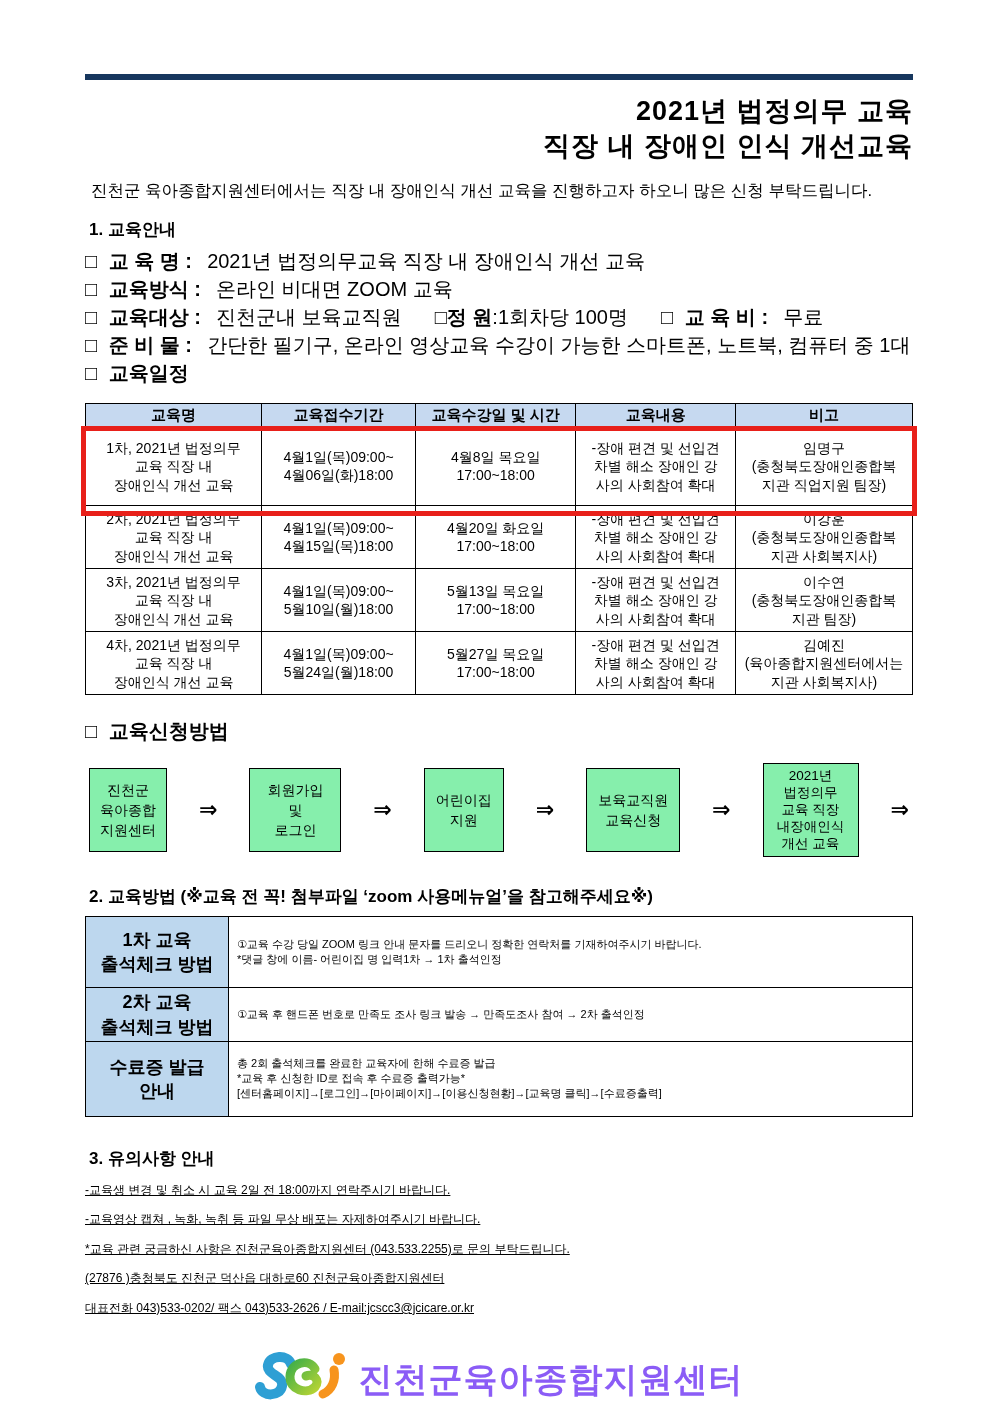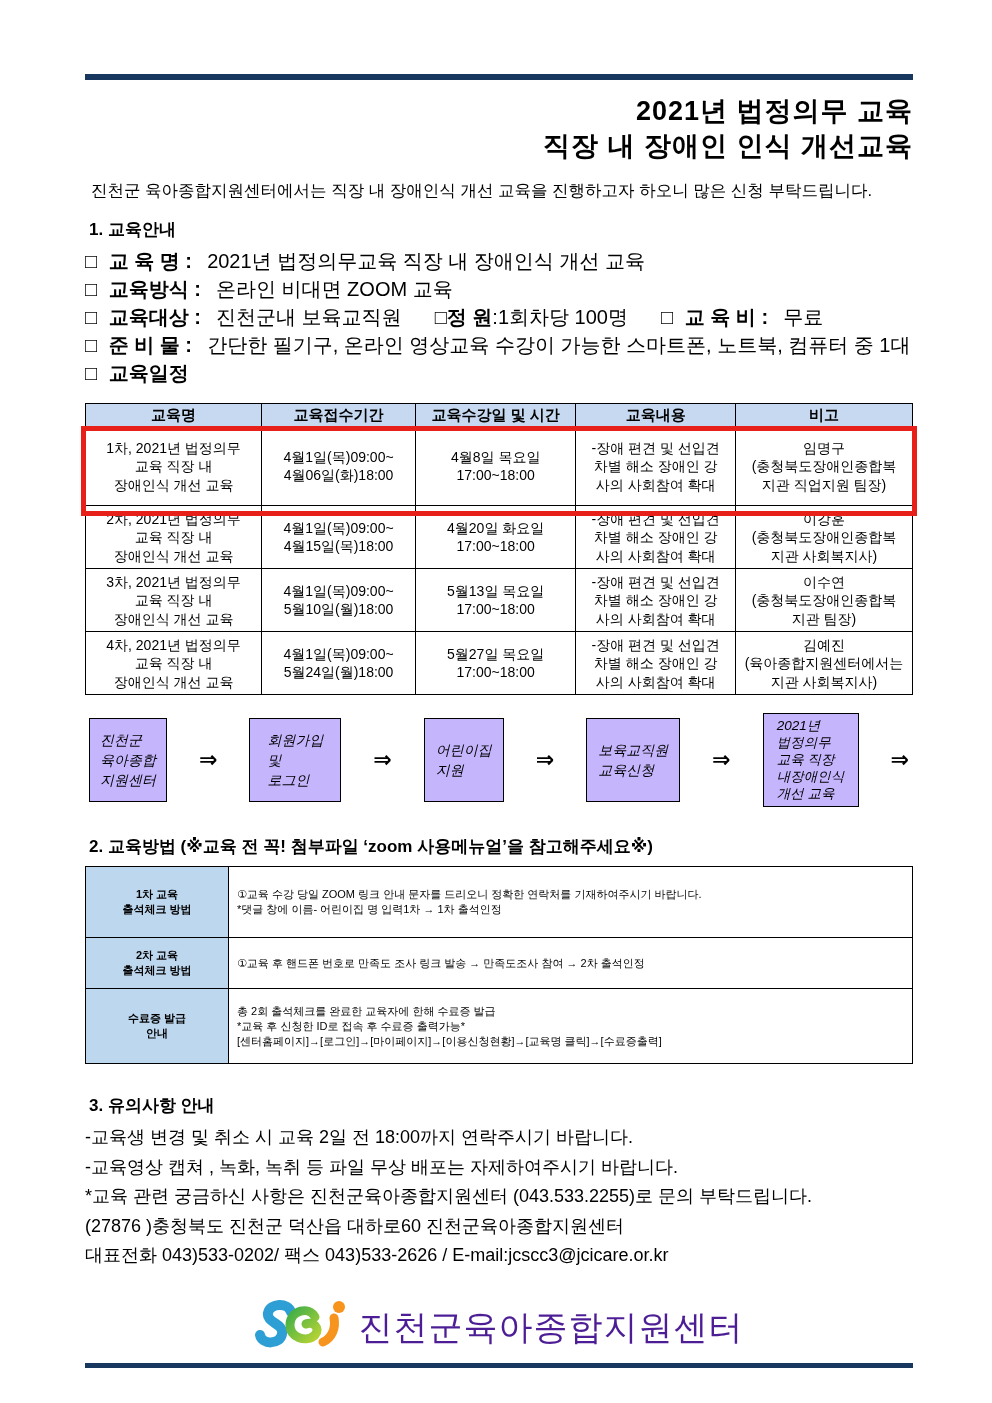--- a/index.html
+++ b/index.html
@@ -28,44 +28,44 @@
   .sched td{border:1.5px solid #000;font-size:14px;text-align:center;white-space:pre-line;line-height:1.32;padding:2px 1px;}
   .sched tr.r1 td{height:74px;}
   .sched tr.rn td{height:58px;}
   .red-overlay{
     position:absolute;left:-4px;right:-4px;top:23px;height:80px;
     border:5px solid #e8201a;pointer-events:none;
   }
 
   
   .flow{display:flex;align-items:center;justify-content:space-between;margin:18px 4px 10px 4px;}
-  .flow .box{border:1.2px solid #000;background:#c4b5fd;display:flex;align-items:center;justify-content:center;
-    font-size:14px;line-height:1.45;white-space:pre-line;font-style:italic;}
+  .flow .box{border:1.2px solid #000;background:#86efac;display:flex;align-items:center;justify-content:center;
+    text-align:center;font-size:14px;line-height:1.45;white-space:pre-line;}
   .flow .b1{width:76px;height:82px;}
   .flow .b2{width:90px;height:82px;}
   .flow .b3{width:78px;height:82px;}
   .flow .b4{width:92px;height:82px;}
   .flow .b5{width:94px;height:92px;font-size:13.5px;line-height:1.25;}
   .flow .b6{width:86px;height:82px;}
   .flow .arr{font-size:22px;font-weight:bold;}
 
   
   .method{margin-top:8px;}
-  .method td{border:1.5px solid #000;font-size:11px;white-space:pre-line;}
+  .method td{border:1.5px solid #000;font-size:18px;white-space:pre-line;}
   .method td.h{background:#bdd7ee;width:138px;text-align:center;font-weight:bold;line-height:1.35;padding:2px;}
   .method td.c{padding:3px 8px;line-height:1.38;text-align:justify;font-size:11px;}
   .method tr.m1 td{height:64px;}
   .method tr.m2 td{height:44px;}
   .method tr.m3 td{height:68px;}
 
-  .notes-line{font-size:18px;line-height:29.5px;white-space:nowrap;}
+  .notes-line{font-size:12px;line-height:29.5px;white-space:nowrap;text-decoration:underline;}
 
   .footer{margin-top:26px;text-align:center;}
   .footer .logo-row{display:inline-flex;align-items:center;gap:4px;}
-  .org-name{font-size:34px;font-weight:normal;color:#4c1d95;letter-spacing:1px;}
+  .org-name{font-size:34px;font-weight:bold;color:#8b5cf6;letter-spacing:1px;}
 </style>
 </head>
 <body>
 
 <div class="page">
   <div class="content">
 
     <div class="rule top"></div>
 
     <h1 class="doc-title"><span>2021년 법정의무 교육</span><br><span>직장 내 장애인 인식 개선교육</span></h1>
@@ -185,20 +185,24 @@
 사의 사회참여 확대</td>
           <td>김예진
 (육아종합지원센터에서는
 지관 사회복지사)</td>
         </tr>
       </tbody>
         </table>
       <div class="red-overlay"></div>
     </div>
 
+    <div class="info-line" style="margin-top:22px;">
+      <span class="bullet">□</span>
+      <span class="lbl">교육신청방법</span>
+    </div>
 
     <div class="flow">
       <div class="box b1">진천군
 육아종합
 지원센터</div>
       <span class="arr">⇒</span>
       <div class="box b2">회원가입
 및
 로그인</div>
       <span class="arr">⇒</span>

